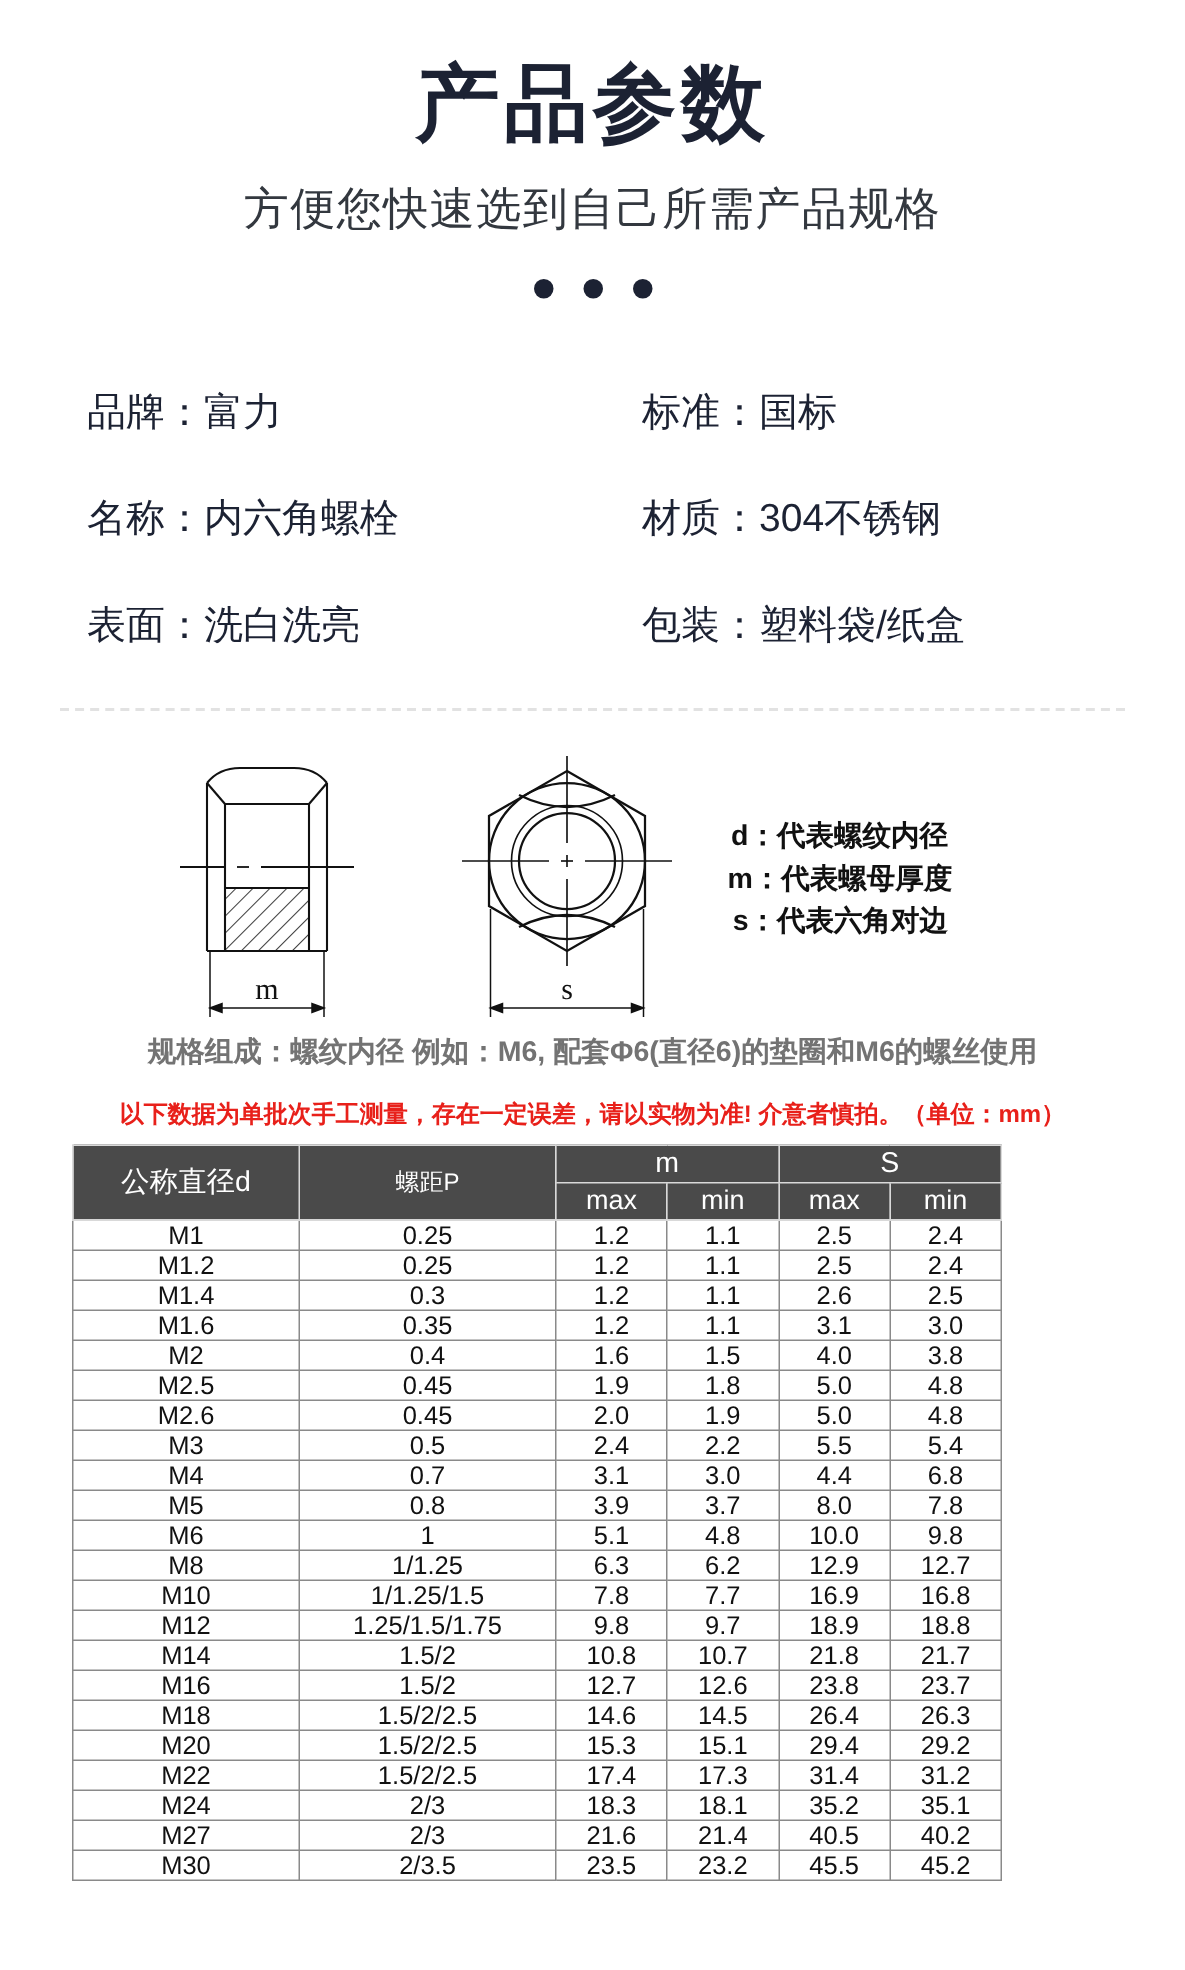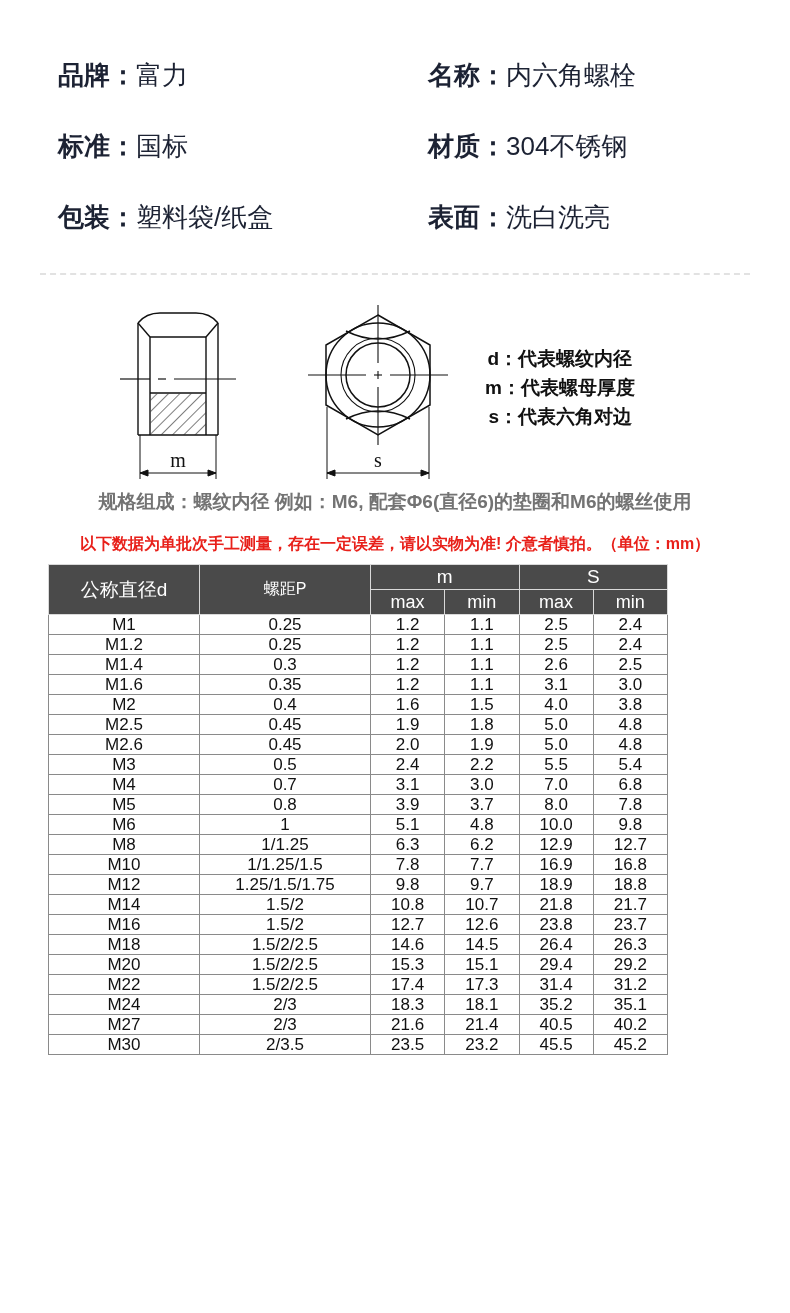--- a/index.html
+++ b/index.html
@@ -60,21 +60,21 @@
     display: grid;
     grid-template-columns: 370px auto;
     row-gap: 36px;
   }
   .spec-item {
     font-size: 26px;
     color: #1c2233;
     white-space: nowrap;
   }
   .spec-label {
-    font-weight: bold;
+    font-weight: normal;
   }
   .spec-value {
     font-weight: normal;
   }
 
   
   .divider {
     margin: 38px 40px 0 40px;
     border-top: 2px dashed #e2e2e2;
   }
@@ -161,39 +161,48 @@
     background: #ffffff;
     line-height: 1;
     padding: 0;
   }
 </style>
 </head>
 <body>
 
 <div class="page">
 
+  <div class="header">
+    <h1 class="main-title">产品参数</h1>
+    <div class="sub-title">方便您快速选到自己所需产品规格</div>
+    <div class="dots">
+      <span class="dot"></span>
+      <span class="dot"></span>
+      <span class="dot"></span>
+    </div>
+  </div>
 
   <div class="specs">
     <div class="spec-item">
       <span class="spec-label">品牌：</span><span class="spec-value">富力</span>
     </div>
     <div class="spec-item">
+      <span class="spec-label">标准：</span><span class="spec-value">国标</span>
+    </div>
+    <div class="spec-item">
       <span class="spec-label">名称：</span><span class="spec-value">内六角螺栓</span>
-    </div>
-    <div class="spec-item">
-      <span class="spec-label">标准：</span><span class="spec-value">国标</span>
     </div>
     <div class="spec-item">
       <span class="spec-label">材质：</span><span class="spec-value">304不锈钢</span>
     </div>
     <div class="spec-item">
+      <span class="spec-label">表面：</span><span class="spec-value">洗白洗亮</span>
+    </div>
+    <div class="spec-item">
       <span class="spec-label">包装：</span><span class="spec-value">塑料袋/纸盒</span>
-    </div>
-    <div class="spec-item">
-      <span class="spec-label">表面：</span><span class="spec-value">洗白洗亮</span>
     </div>
   </div>
 
   <div class="divider"></div>
 
   <div class="diagram-zone">
 
     <svg class="drawings" width="360" height="190" viewBox="0 0 360 190">
       <g fill="none" stroke="#111111" stroke-width="1.4">
 
@@ -370,21 +379,21 @@
             <td>2.4</td>
             <td>2.2</td>
             <td>5.5</td>
             <td>5.4</td>
           </tr>
           <tr>
             <td>M4</td>
             <td>0.7</td>
             <td>3.1</td>
             <td>3.0</td>
-            <td>7.0</td>
+            <td>4.4</td>
             <td>6.8</td>
           </tr>
           <tr>
             <td>M5</td>
             <td>0.8</td>
             <td>3.9</td>
             <td>3.7</td>
             <td>8.0</td>
             <td>7.8</td>
           </tr>

